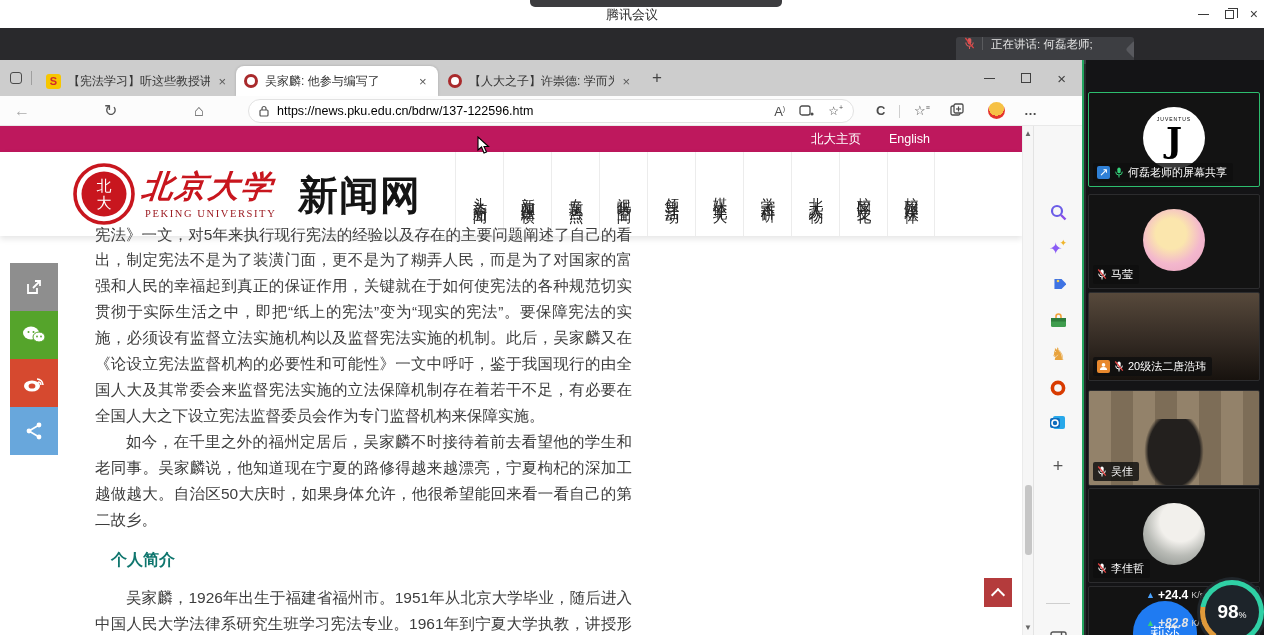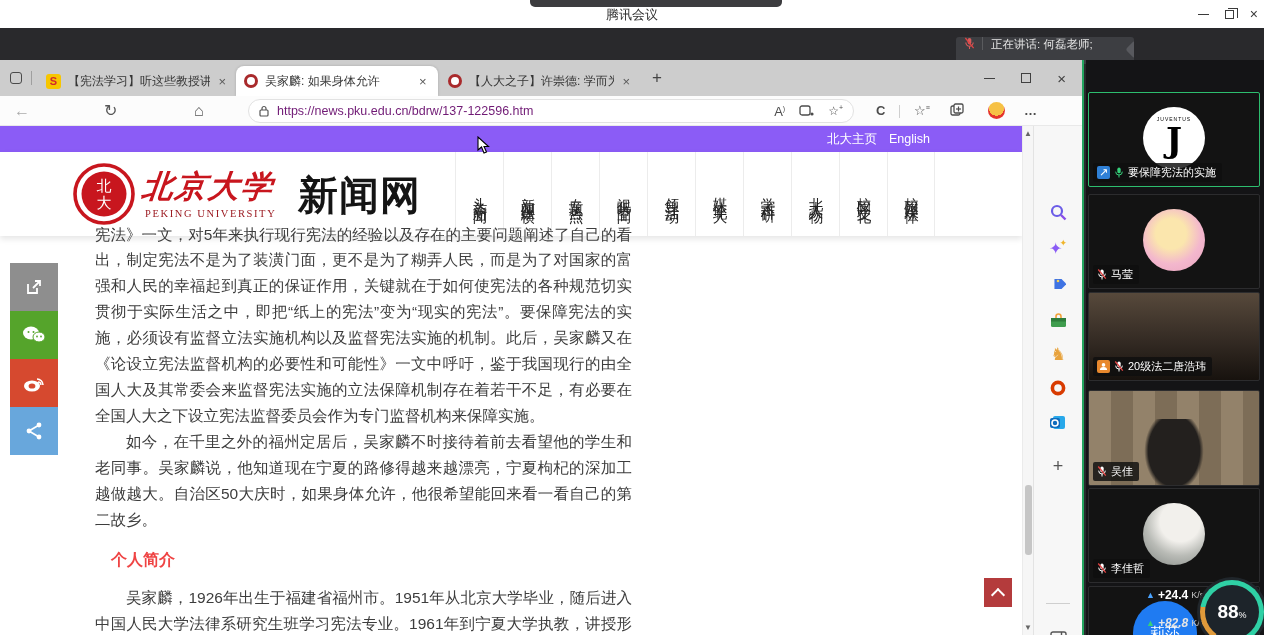--- a/index.html
+++ b/index.html
@@ -42,45 +42,45 @@
   .favring{width:14px;height:14px;border:3.5px solid #a92a2c;border-radius:50%;margin-right:7px;background:#fff;flex:none;}
   .newtab{position:absolute;left:652px;top:8px;font-size:17px;color:#444;}
   .edge-controls{position:absolute;top:0;right:0;width:120px;height:36px;display:flex;align-items:center;justify-content:flex-end;gap:26px;padding-right:16px;}
   .e-min{width:11px;height:1px;background:#404040;}
   .e-max{width:10px;height:10px;border:1px solid #404040;}
   .e-close{font-size:15px;color:#404040;line-height:1;}
 
   .toolbar{position:absolute;left:0;top:36px;width:100%;height:30px;background:#fcfcfc;border-bottom:1px solid #e9e9e9;}
   .tbtn{position:absolute;top:4px;font-size:16px;color:#565656;line-height:22px;}
   .urlpill{position:absolute;left:248px;top:3px;width:606px;height:24px;background:#fff;border:1px solid #e2e2e2;border-radius:13px;display:flex;align-items:center;padding:0 10px;}
-  .url{font-size:12.5px;color:#701a75;margin-left:8px;white-space:nowrap;flex:1;overflow:hidden;}
+  .url{font-size:12.5px;color:#000000;margin-left:8px;white-space:nowrap;flex:1;overflow:hidden;}
   .pill-ic{color:#4c4c4c;font-size:12px;margin-left:14px;flex:none;}
   .out-ic{position:absolute;top:7px;color:#4c4c4c;font-size:13px;}
   .tdivider{position:absolute;left:899px;top:9px;width:1px;height:13px;background:#cfcfcf;}
   .pooh{position:absolute;left:988px;top:6px;width:17px;height:17px;border-radius:50%;background:radial-gradient(circle at 50% 35%,#f6c145 55%,#e5342c 56%);}
   .cursor{position:absolute;left:476px;top:40px;z-index:40;}
 
   
   .page{position:absolute;left:0;top:66px;width:1022px;height:509px;background:#fff;overflow:hidden;}
-  .redbar{position:absolute;left:0;top:0;width:100%;height:26px;background:#8b5cf6;display:flex;align-items:center;justify-content:flex-end;padding-right:92px;gap:12px;}
+  .redbar{position:absolute;left:0;top:0;width:100%;height:26px;background:#be185d;display:flex;align-items:center;justify-content:flex-end;padding-right:92px;gap:28px;}
   .redbar span{color:#fff;font-size:12.5px;}
   .pku-header{position:absolute;left:0;top:26px;width:100%;height:84px;background:#fff;box-shadow:0 3px 6px rgba(0,0,0,.10);}
   .seal{position:absolute;left:72px;top:10px;}
   .logo-cn{position:absolute;left:142px;top:14px;font-family:"DejaVu Serif","Liberation Serif",serif;font-style:italic;font-weight:bold;font-size:31px;color:#c8161e;letter-spacing:2px;transform:skewX(-6deg);}
   .logo-en{position:absolute;left:145px;top:56px;font-size:10.5px;color:#9c1b22;letter-spacing:1.6px;font-family:"Liberation Serif",serif;}
   .sitename{position:absolute;left:298px;top:16px;font-size:40px;font-weight:bold;color:#141414;letter-spacing:1px;}
   .mainnav{position:absolute;left:455px;top:0;height:84px;display:flex;}
   .nav-item{width:48px;height:84px;border-left:1px solid #ececec;display:flex;align-items:center;justify-content:center;writing-mode:vertical-lr;text-orientation:upright;font-size:14.5px;letter-spacing:4px;color:#222;}
   .nav-item:last-child{border-right:1px solid #ececec;}
 
   .article{position:absolute;left:95px;top:110px;width:537px;font-size:15.5px;line-height:26px;color:#3d3d3d;text-align:justify;}
   .article .clip{margin-top:-14px;height:25px;overflow:hidden;}
   .article p{margin:0;}
   .article .p2{margin-top:0;text-indent:2em;}
-  .article h3{margin:14px 0 12px 0;font-size:16px;color:#ef4444;text-indent:1em;}
+  .article h3{margin:14px 0 12px 0;font-size:16px;color:#0f766e;text-indent:1em;}
   .article .p3{text-indent:2em;}
 
   .share-rail{position:absolute;left:10px;top:137px;width:48px;}
   .share-sq{width:48px;height:48px;display:flex;align-items:center;justify-content:center;color:#fff;}
   .share-sq svg{display:block;}
   .backtop{position:absolute;left:984px;top:452px;width:28px;height:29px;background:#b43b3c;display:flex;align-items:center;justify-content:center;}
   .chev{width:10px;height:10px;border-left:2.5px solid #fff;border-top:2.5px solid #fff;transform:rotate(45deg);margin-top:5px;}
 
   
   .pg-scroll{position:absolute;left:1022px;top:66px;width:11px;height:509px;background:#f6f6f6;border-left:1px solid #ebebeb;}
@@ -157,21 +157,21 @@
         <div class="tdiv"></div>
 
         <div class="tab" style="left:38px;width:196px;">
           <span class="fav1"></span>
           <span class="title">【宪法学习】听这些教授讲宪法</span>
           <span class="close">×</span>
         </div>
 
         <div class="tab active" style="left:236px;width:202px;">
           <span class="favring"></span>
-          <span class="title">吴家麟: 如果身体允许</span>
+          <span class="title">吴家麟: 他参与编写了</span>
           <span class="close">×</span>
         </div>
 
         <div class="tab" style="left:440px;width:198px;">
           <span class="favring"></span>
           <span class="title">【人大之子】许崇德: 学而为宪</span>
           <span class="close">×</span>
         </div>
 
         <span class="newtab">+</span>
@@ -367,21 +367,21 @@
           <span class="jt">JUVENTUS</span>
           <span class="jj">J</span>
         </div>
         <div class="t-label">
           <span class="shr-badge">↗</span>
           <svg width="10" height="13" viewBox="0 0 12 14">
             <rect x="4" y="1" width="4" height="7" rx="2" fill="#35d07a"></rect>
             <path d="M2 6 a4 4 0 0 0 8 0" stroke="#35d07a" stroke-width="1.2" fill="none"></path>
             <line x1="6" y1="10" x2="6" y2="13" stroke="#35d07a" stroke-width="1.2"></line>
           </svg>
-          <span>要保障宪法的实施</span>
+          <span>何磊老师的屏幕共享</span>
         </div>
       </div>
 
       <div class="tile" style="top:134px;height:95px;">
         <div class="avatar av-anime"></div>
         <div class="t-label">
           <svg width="10" height="13" viewBox="0 0 12 14">
             <rect x="4" y="1" width="4" height="7" rx="2" fill="#fff"></rect>
             <path d="M2 6 a4 4 0 0 0 8 0" stroke="#fff" stroke-width="1.2" fill="none"></path>
             <line x1="6" y1="10" x2="6" y2="13" stroke="#fff" stroke-width="1.2"></line>
@@ -446,19 +446,19 @@
       <span style="color:#fff;">+24.4</span>
       <span class="unit">K/s</span>
     </div>
     <div class="net" style="top:588px;">
       <span style="color:#35d07a;font-size:9px;">▲</span>
       <span style="color:#e5e5e5;font-style:italic;">+82.8</span>
       <span class="unit">K/s</span>
     </div>
     <div class="gauge">
       <div class="inner">
-        <span class="num">88</span>
+        <span class="num">98</span>
         <span class="pct">%</span>
       </div>
     </div>
 
   </div>
 </div>
 
 </body></html>

